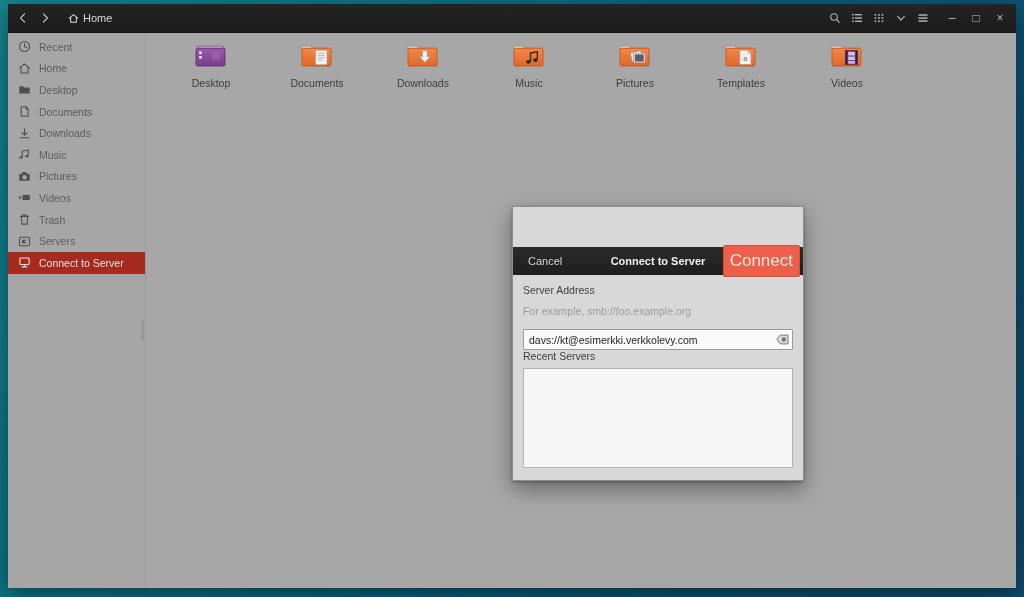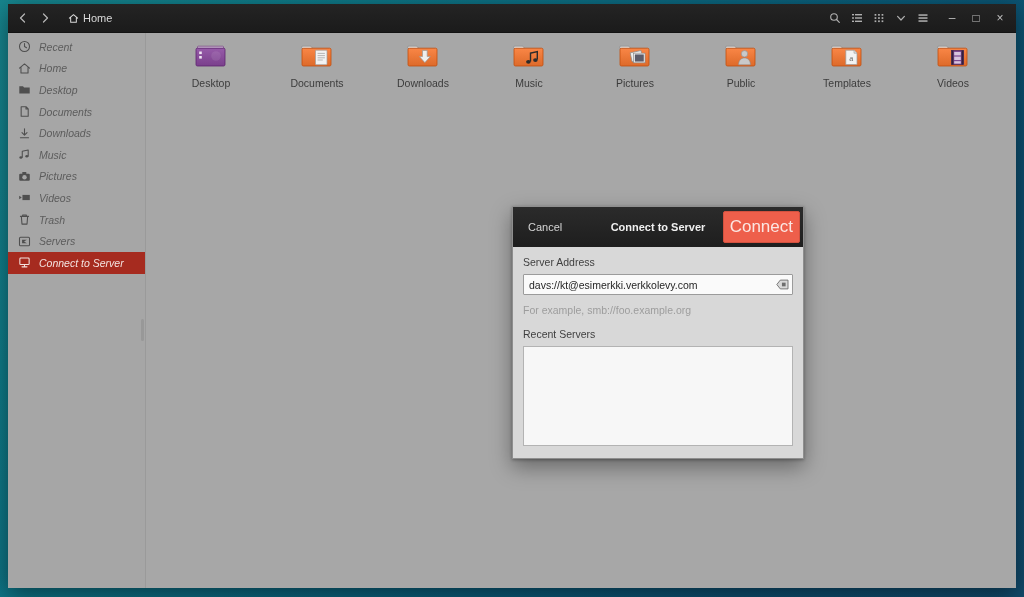--- a/index.html
+++ b/index.html
@@ -101,21 +101,20 @@
   }
   .sb-item {
     display: flex;
     align-items: center;
     height: 21.6px;
     padding-left: 9px;
     gap: 8px;
     color: #5c5c5c;
     font-size: 10.5px;
     white-space: nowrap;
-    font-style: italic;
   }
   .sb-item .sb-ico {
     width: 14px; height: 14px;
     display: flex; align-items: center; justify-content: center;
     color: #4f4f4f;
     flex: 0 0 14px;
   }
   .sb-item.selected {
     background: #a62b1f;
     color: #f3e3e0;
@@ -170,27 +169,28 @@
     position: absolute;
     left: 366px;
     top: 173px;
     width: 290px;
     background: #d8d8d8;
     box-shadow: 0 8px 20px rgba(0,0,0,0.38), 0 1px 3px rgba(0,0,0,0.3);
     border: 1px solid #8e8e8e;
     z-index: 50;
   }
   #dlg-header {
-    height: 40px;
+    height: 28px;
     background: #262626;
     background: linear-gradient(to bottom, #2b2b2b, #1e1e1e);
     display: flex;
     align-items: center;
     position: relative;
     padding: 0 2px;
+    margin-top: 40px;
   }
   #dlg-cancel {
     color: #d5d5d5;
     font-size: 11px;
     padding: 3px 9px;
     margin-left: 4px;
     border-radius: 2px;
   }
   #dlg-title {
     position: absolute;
@@ -529,37 +529,20 @@
                   </defs>
                   <path d="M2 6.5 L2 4.2 L11 4.2 L12.6 6.5 Z" fill="#e8e8e8" stroke="#8a8a8a" stroke-width=".7"></path>
                   <rect x="2" y="6.2" width="29" height="17.8" rx="1.4" fill="url(#g_folder-pictures-icon)" stroke="#c14e0e" stroke-width=".8"></rect>
                   <g>
                     <rect x="13" y="9.6" width="11" height="9" fill="#f0f0f0" stroke="#8a8a8a" stroke-width=".7" transform="rotate(-12 18.5 14)"></rect>
                     <rect x="15.5" y="11.2" width="11.5" height="9.6" fill="#fbfbfb" stroke="#8a8a8a" stroke-width=".7"></rect>
                     <rect x="16.8" y="12.4" width="9" height="7.2" fill="#5c5c6a"></rect>
                   </g>
                 </svg></div>
               <div class="file-label">Pictures</div>
-            </div>
-            <div class="file-item">
-              <div class="file-icon"><svg width="34" height="30" viewBox="0 0 34 30">
-                  <defs>
-                    <linearGradient id="g_folder-public-icon" x1="0" y1="0" x2="0" y2="1">
-                      <stop offset="0" stop-color="#f98646"></stop>
-                      <stop offset="1" stop-color="#dd6a2a"></stop>
-                    </linearGradient>
-                  </defs>
-                  <path d="M2 6.5 L2 4.2 L11 4.2 L12.6 6.5 Z" fill="#e8e8e8" stroke="#8a8a8a" stroke-width=".7"></path>
-                  <rect x="2" y="6.2" width="29" height="17.8" rx="1.4" fill="url(#g_folder-public-icon)" stroke="#c14e0e" stroke-width=".8"></rect>
-                  <g fill="#c9c9c9" stroke="#8d8d8d" stroke-width=".6">
-                    <circle cx="20.5" cy="11.8" r="3.2"></circle>
-                    <path d="M14.6 22.8 C14.6 18.2 17.2 16 20.5 16 C23.8 16 26.4 18.2 26.4 22.8 Z"></path>
-                  </g>
-                </svg></div>
-              <div class="file-label">Public</div>
             </div>
             <div class="file-item">
               <div class="file-icon"><svg width="34" height="30" viewBox="0 0 34 30">
                   <defs>
                     <linearGradient id="g_folder-templates-icon" x1="0" y1="0" x2="0" y2="1">
                       <stop offset="0" stop-color="#f98646"></stop>
                       <stop offset="1" stop-color="#dd6a2a"></stop>
                     </linearGradient>
                   </defs>
                   <path d="M2 6.5 L2 4.2 L11 4.2 L12.6 6.5 Z" fill="#e8e8e8" stroke="#8a8a8a" stroke-width=".7"></path>
@@ -600,30 +583,30 @@
           </div>
 
         <div id="dialog">
           <div id="dlg-header">
             <div id="dlg-cancel">Cancel</div>
             <div id="dlg-title">Connect to Server</div>
             <div id="dlg-connect">Connect</div>
           </div>
           <div id="dlg-body">
             <div class="dlg-label">Server Address</div>
+            <div id="addr-hint">For example, smb://foo.example.org</div>
             <div id="addr-wrap">
               <input id="addr-input" type="text" value="davs://kt@esimerkki.verkkolevy.com" style="">
               <span id="addr-clear">
                 <svg width="13" height="11" viewBox="0 0 14 12">
                   <path d="M4.6 1.2 L13 1.2 L13 10.8 L4.6 10.8 L0.8 6 Z" fill="#d9d9d9" stroke="#707070" stroke-width="1"></path>
                   <rect x="6.4" y="4" width="4" height="4" fill="#6e6e6e"></rect>
                 </svg>
               </span>
             </div>
-            <div id="addr-hint">For example, smb://foo.example.org</div>
             <div class="dlg-label">Recent Servers</div>
             <div id="recent-list"></div>
           </div>
         </div>
       </div>
 
     </div>
   </div>
 </div>
 

